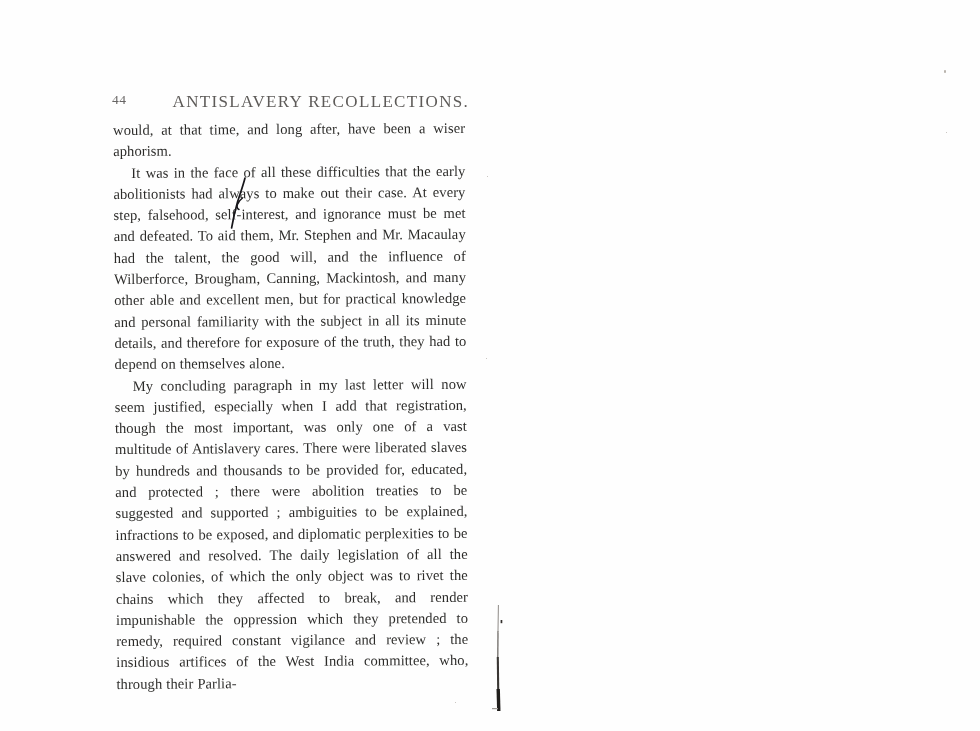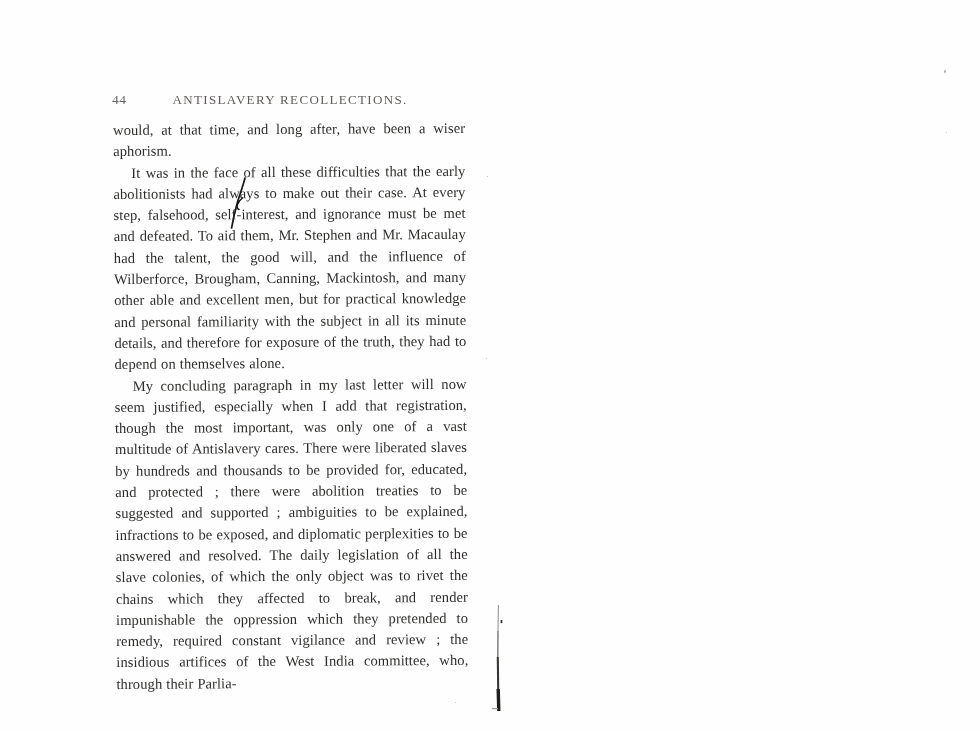--- a/index.html
+++ b/index.html
@@ -50,21 +50,21 @@
   .folio {
     font-size: 13.5px;
     letter-spacing: 0.5px;
     color: #2e2b29;
     opacity: 0.72;
   }
   .head-verso .folio { margin-right: 46px; }
   .head-title {
     font-variant: small-caps;
     text-transform: uppercase;
-    font-size: 13px;
+    font-size: 17px;
     letter-spacing: 1.35px;
     opacity: 0.82;
   }
 
   
   .text-block {
     position: absolute;
     text-align: justify;
     text-justify: inter-word;
   }

